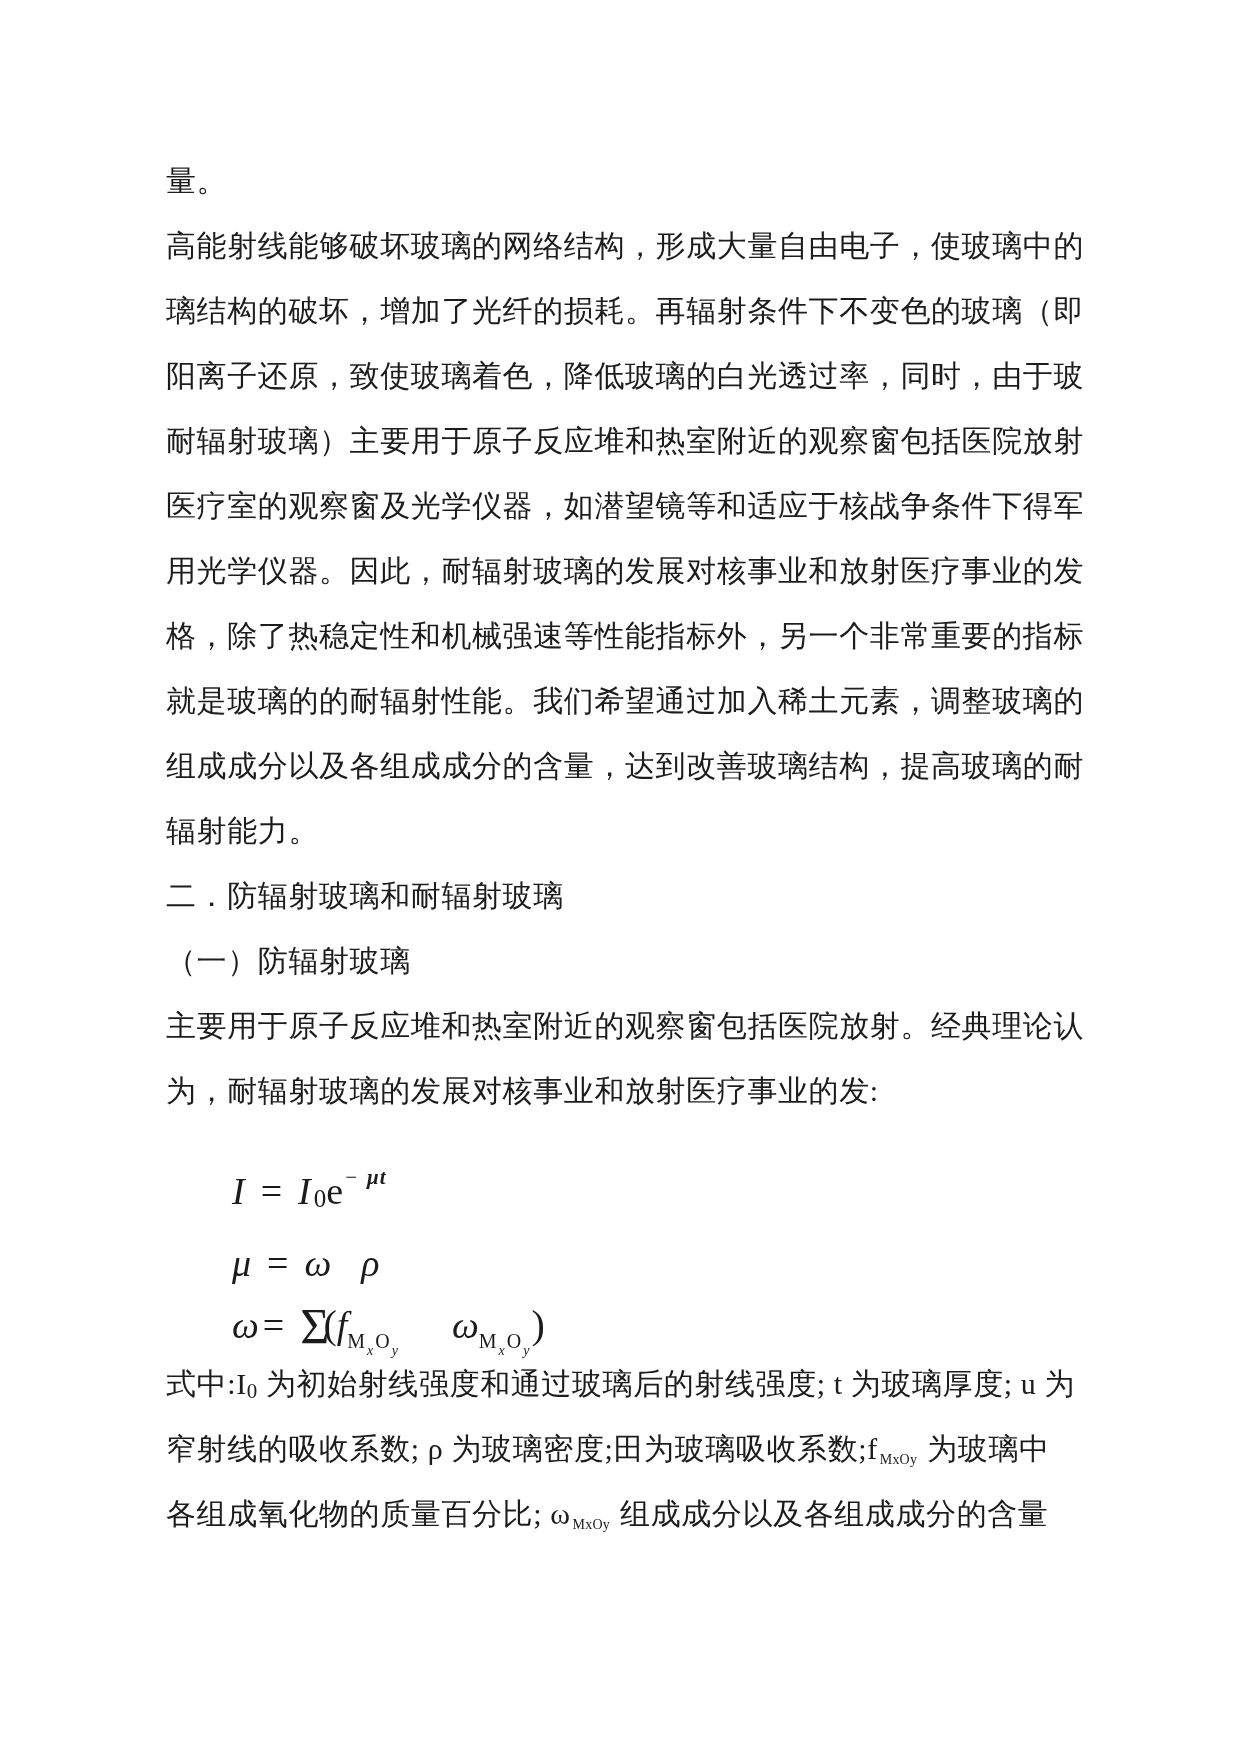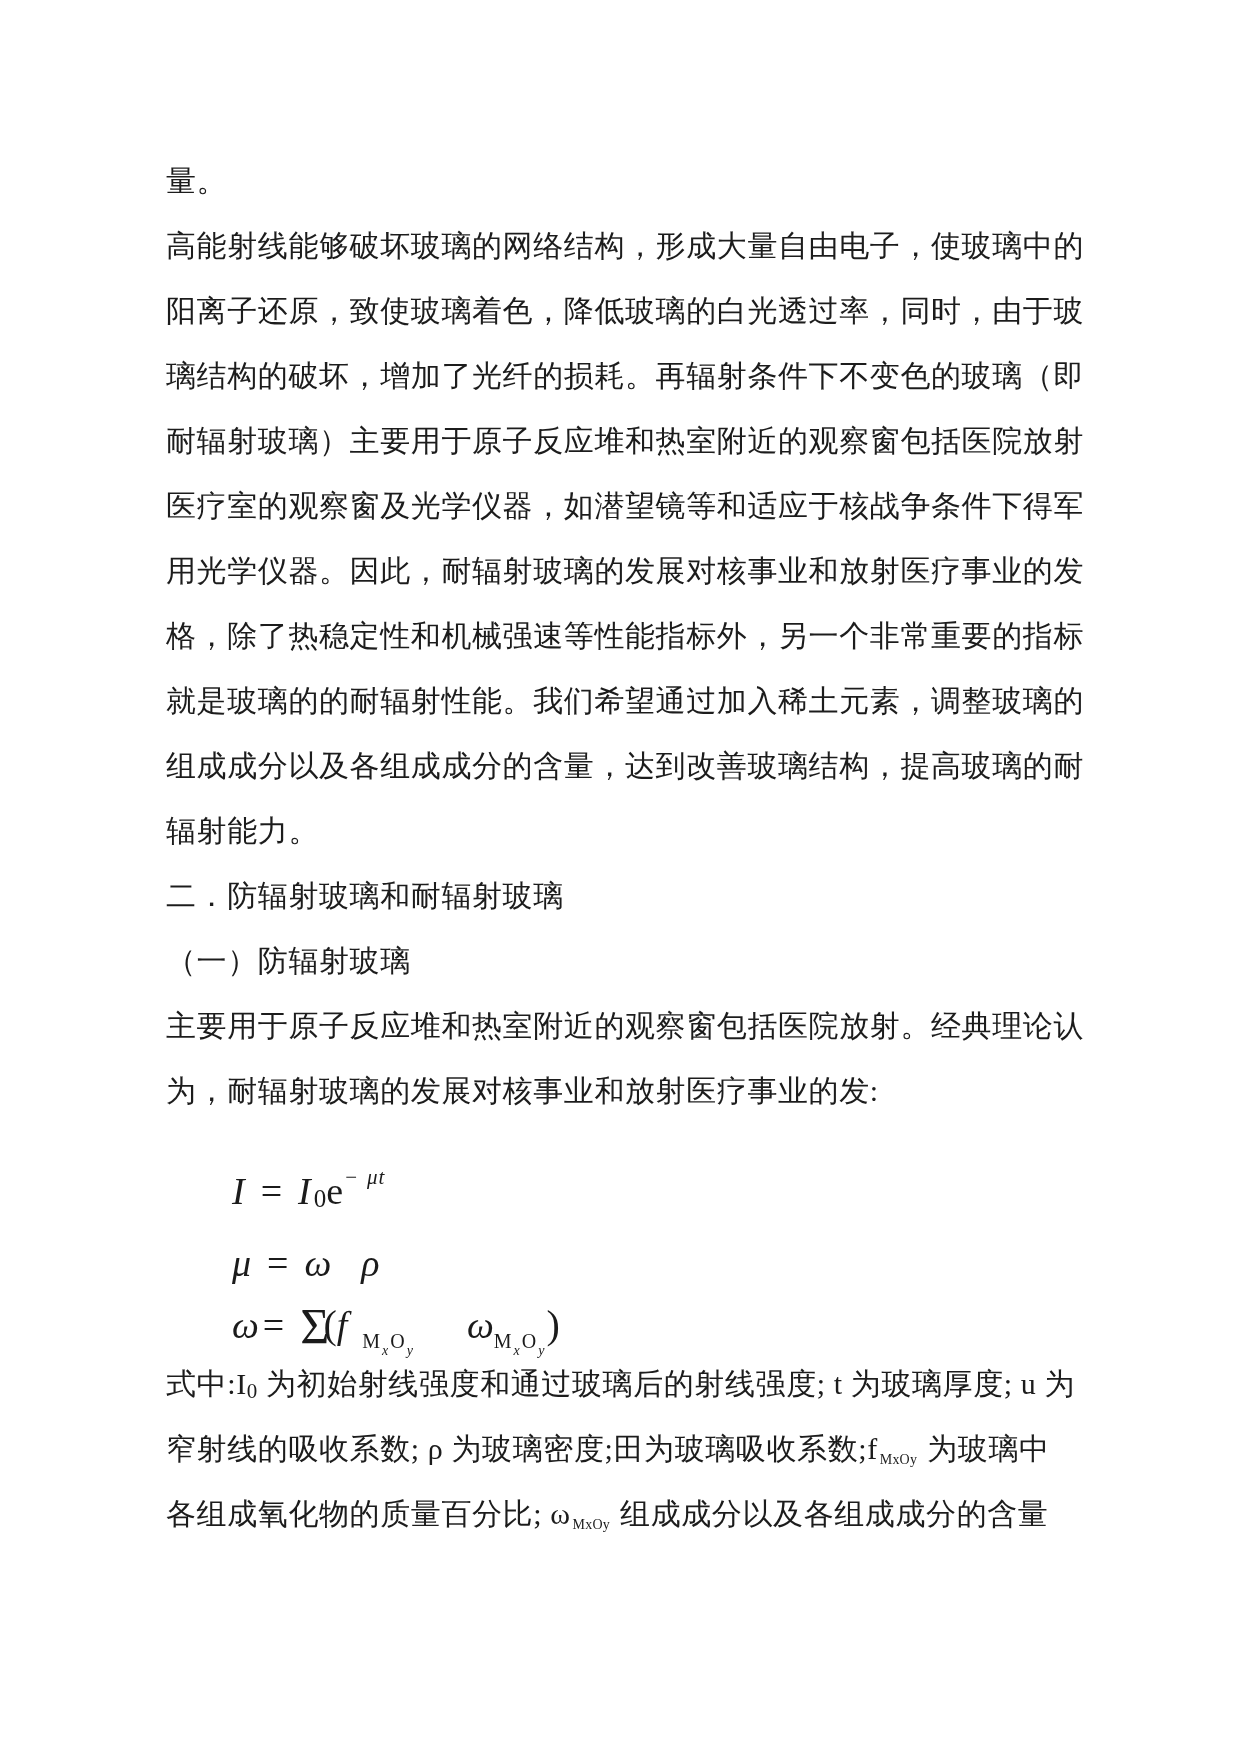--- a/index.html
+++ b/index.html
@@ -66,36 +66,36 @@
     vertical-align: -3px;
     margin-left: 3px;
   }
   .f-e { font-style: normal; }
   .f-sup {
     font-size: 21px;
     vertical-align: 20px;
     margin-left: 2px;
   }
   .f-sup .f-minus { font-style: normal; }
-  .f-sup .f-mut { font-style: italic; margin-left: 10px; letter-spacing: 1px; }
+  .f-sup .f-mut { font-style: italic; margin-left: 10px; letter-spacing: 1px; font-weight: bold; }
   .f-gap-med { display: inline-block; width: 30px; }
   .f-gap-wide { display: inline-block; width: 52px; }
   .f-sigma {
     font-style: normal;
     font-size: 50px;
     vertical-align: -5px;
     margin-left: 14px;
     letter-spacing: -6px;
   }
   .f-paren { font-style: normal; font-size: 40px; }
   .sgrp {
     font-style: normal;
     font-size: 20px;
     vertical-align: -10px;
-    margin-left: 15px;
+    margin-left: 0;
     letter-spacing: 0;
   }
   .sgrp .tiny {
     font-size: 14px;
     vertical-align: -7px;
     font-style: italic;
     margin: 0 2px;
   }
 </style>
 </head>
@@ -105,22 +105,22 @@
   <div class="content">
 
     <div>
 
     <div class="line">量。</div>
       </div>
 
     <div>
 
     <div class="line">高能射线能够破坏玻璃的网络结构，形成大量自由电子，使玻璃中的</div>
+        <div class="line">璃结构的破坏，增加了光纤的损耗。再辐射条件下不变色的玻璃（即</div>
         <div class="line">阳离子还原，致使玻璃着色，降低玻璃的白光透过率，同时，由于玻</div>
-        <div class="line">璃结构的破坏，增加了光纤的损耗。再辐射条件下不变色的玻璃（即</div>
         <div class="line">耐辐射玻璃）主要用于原子反应堆和热室附近的观察窗包括医院放射</div>
         <div class="line">医疗室的观察窗及光学仪器，如潜望镜等和适应于核战争条件下得军</div>
         <div class="line">用光学仪器。因此，耐辐射玻璃的发展对核事业和放射医疗事业的发</div>
         <div class="line">格，除了热稳定性和机械强速等性能指标外，另一个非常重要的指标</div>
         <div class="line">就是玻璃的的耐辐射性能。我们希望通过加入稀土元素，调整玻璃的</div>
         <div class="line">组成成分以及各组成成分的含量，达到改善玻璃结构，提高玻璃的耐</div>
         <div class="line">辐射能力。</div>
       </div>
 
     <div class="line">二．防辐射玻璃和耐辐射玻璃</div>

